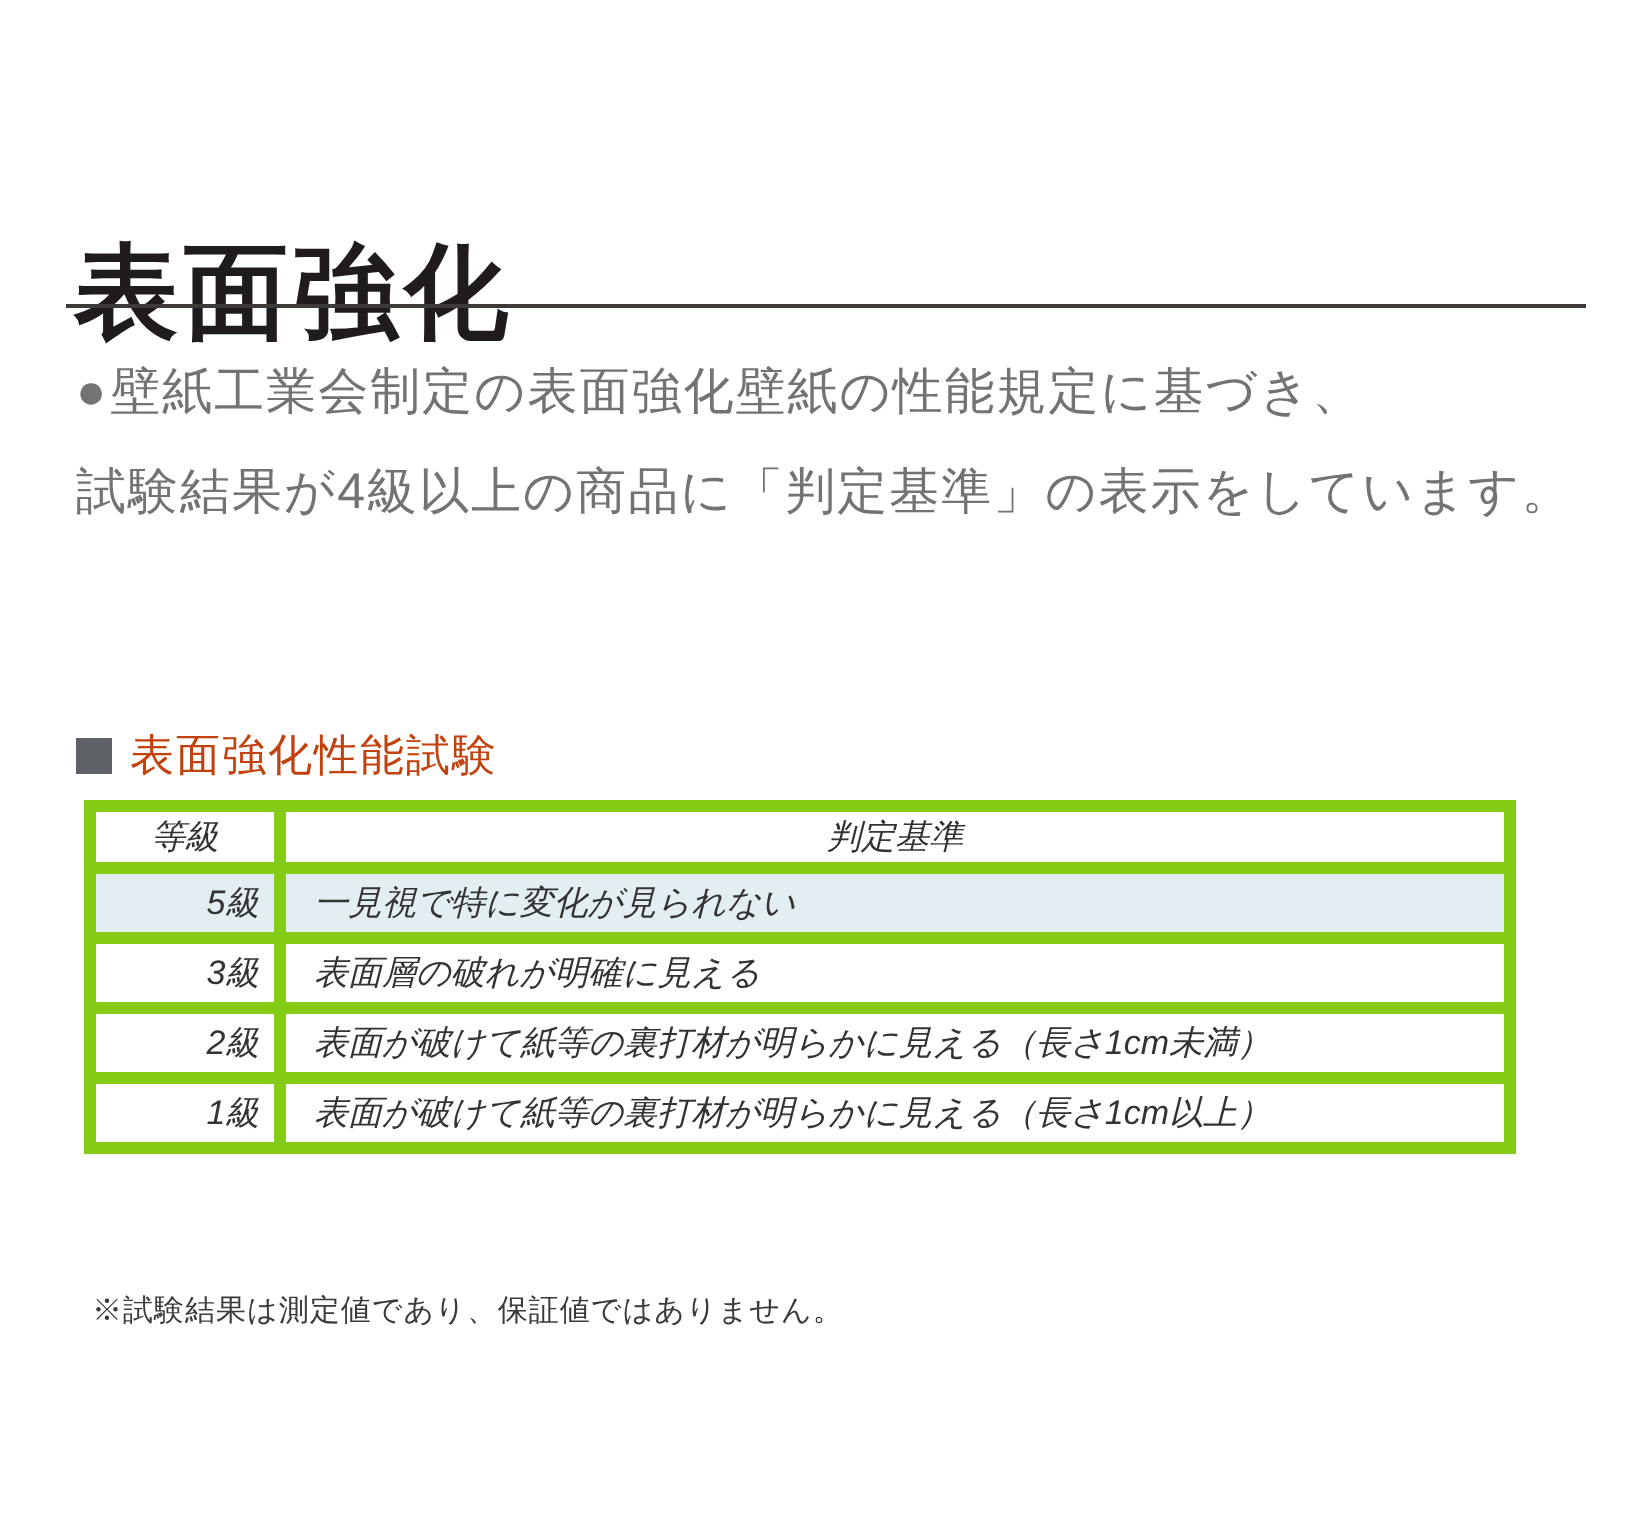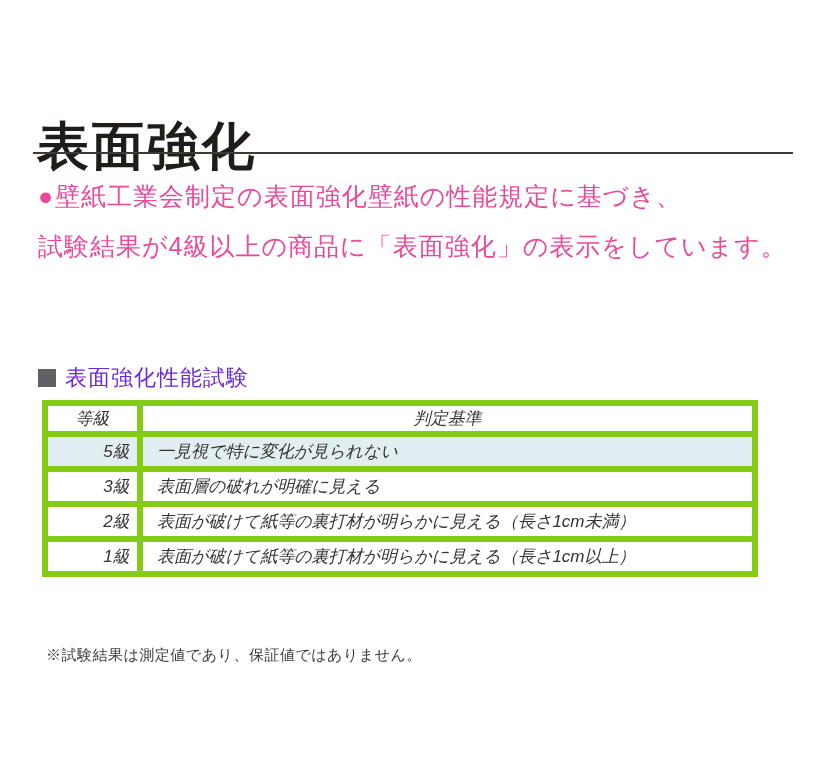--- a/index.html
+++ b/index.html
@@ -37,34 +37,34 @@
     border-top: 2px solid #3d3a38;
   }
 
   .intro {
     position: absolute;
     left: 38px;
     top: 171px;
     width: 740px;
     font-size: 25px;
     line-height: 50px;
-    color: #ec4899;
+    color: #737373;
     letter-spacing: 1px;
   }
   .intro .line { white-space: nowrap; }
   .intro .bullet { margin-right: 1px; }
 
   .section-heading {
     position: absolute;
     left: 38px;
     top: 363px;
     display: flex;
     align-items: center;
     font-size: 22px;
-    color: #6d28d9;
+    color: #c2410c;
     letter-spacing: 1px;
   }
   .section-square {
     display: inline-block;
     width: 18px;
     height: 18px;
     background: #5e6266;
     margin-right: 9px;
     flex: 0 0 auto;
   }
@@ -120,21 +120,21 @@
 </style>
 </head>
 <body>
 
 <h1 class="page-title">表面強化</h1>
 
 <div class="title-rule"></div>
 
 <div class="intro">
   <div class="line"><span class="bullet">●</span><span>壁紙工業会制定の表面強化壁紙の性能規定に基づき、</span></div>
-  <div class="line"><span>試験結果が4級以上の商品に「表面強化」の表示をしています。</span></div>
+  <div class="line"><span>試験結果が4級以上の商品に「判定基準」の表示をしています。</span></div>
 </div>
 
 <div class="section-heading">
   <span class="section-square"></span>
   <span>表面強化性能試験</span>
 </div>
 
 <table class="perf-table">
   <colgroup>
     <col class="grade-col">

